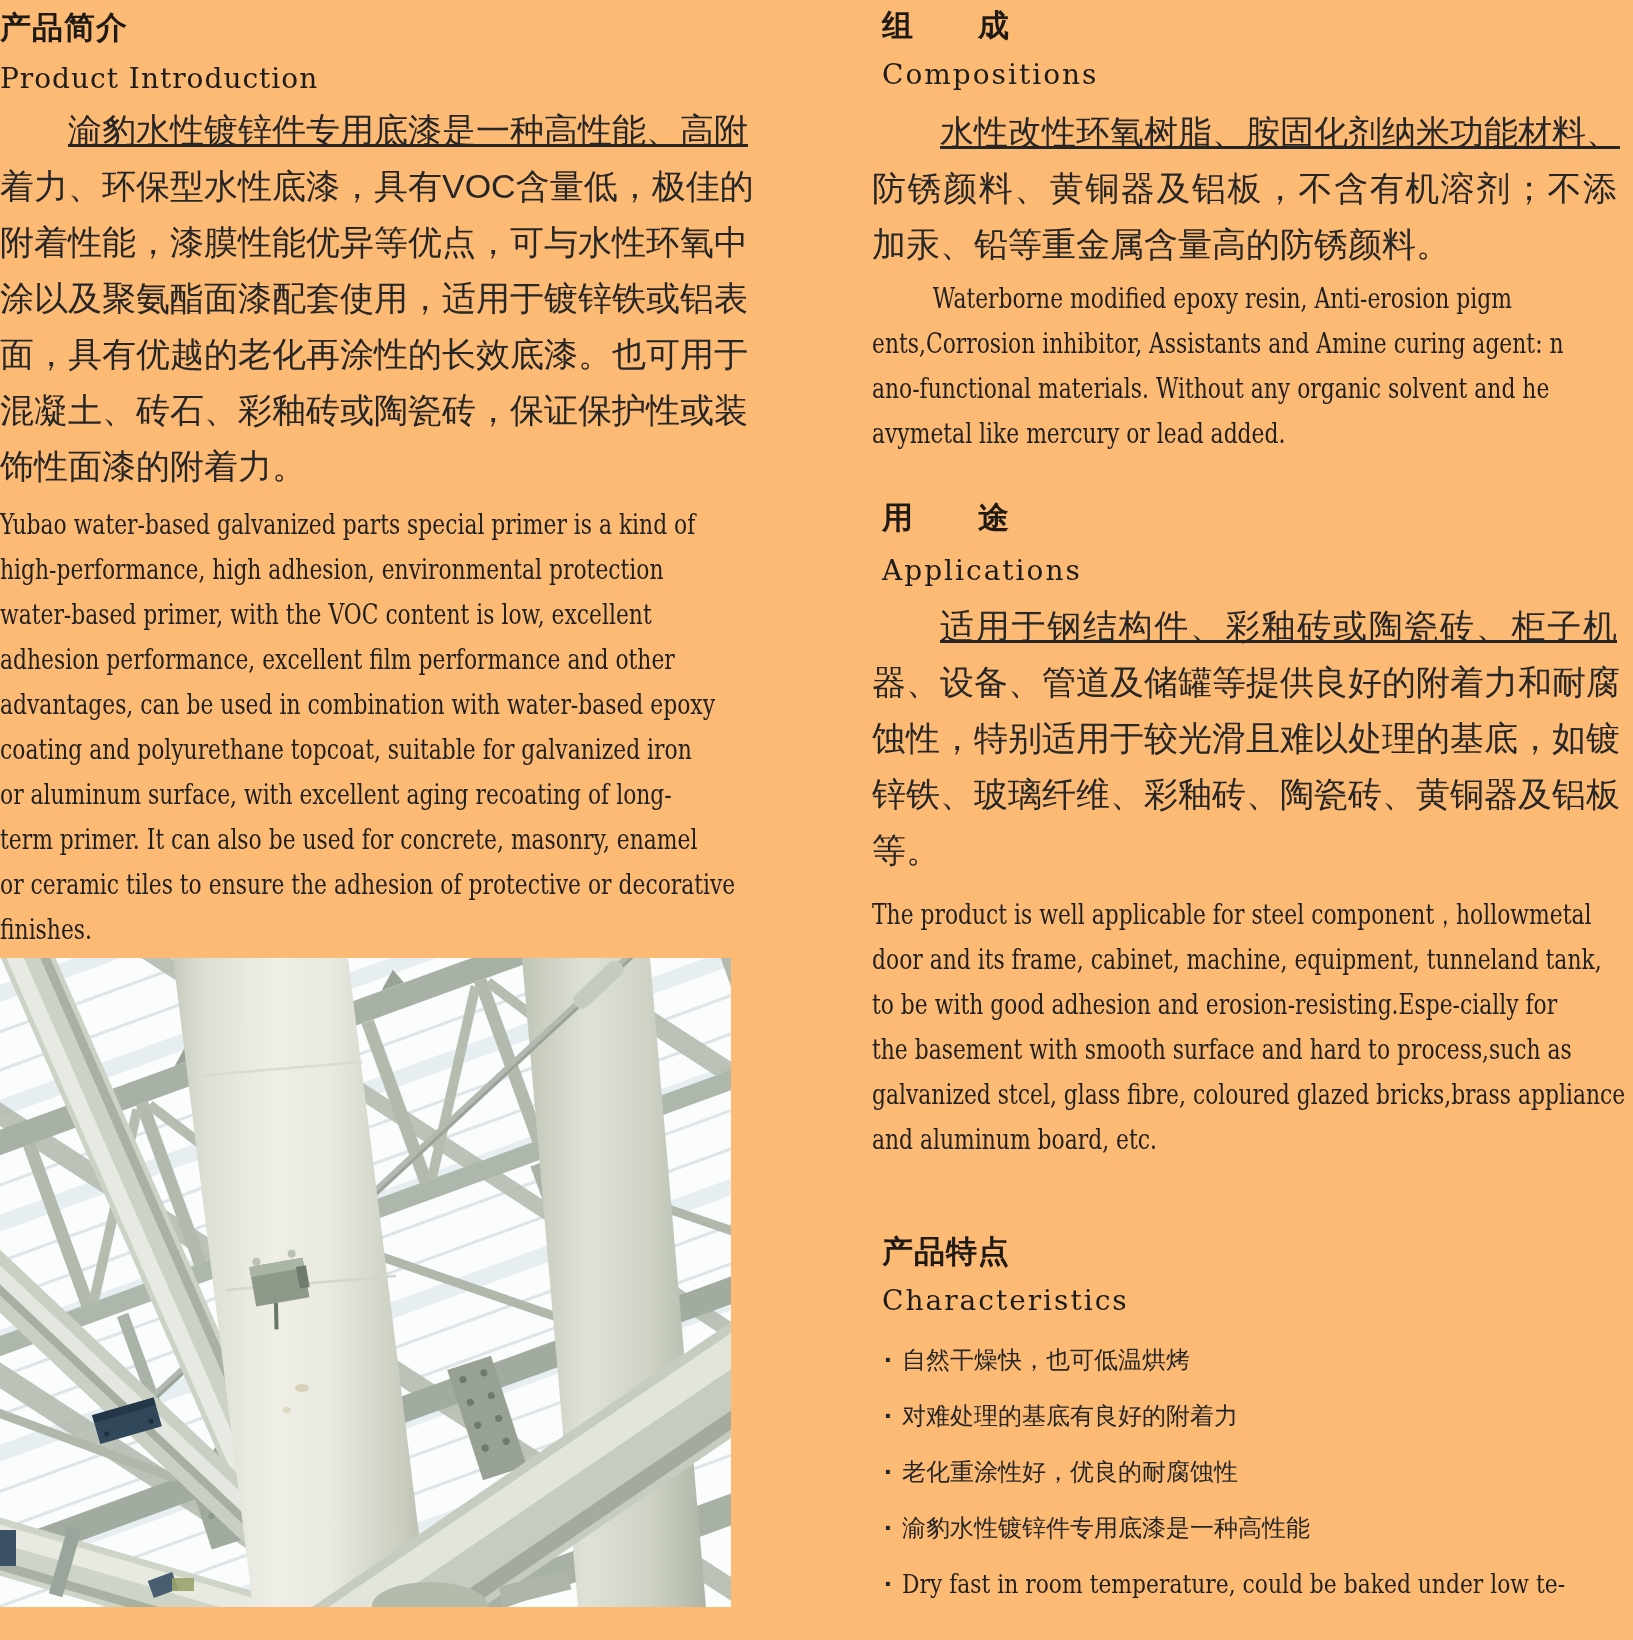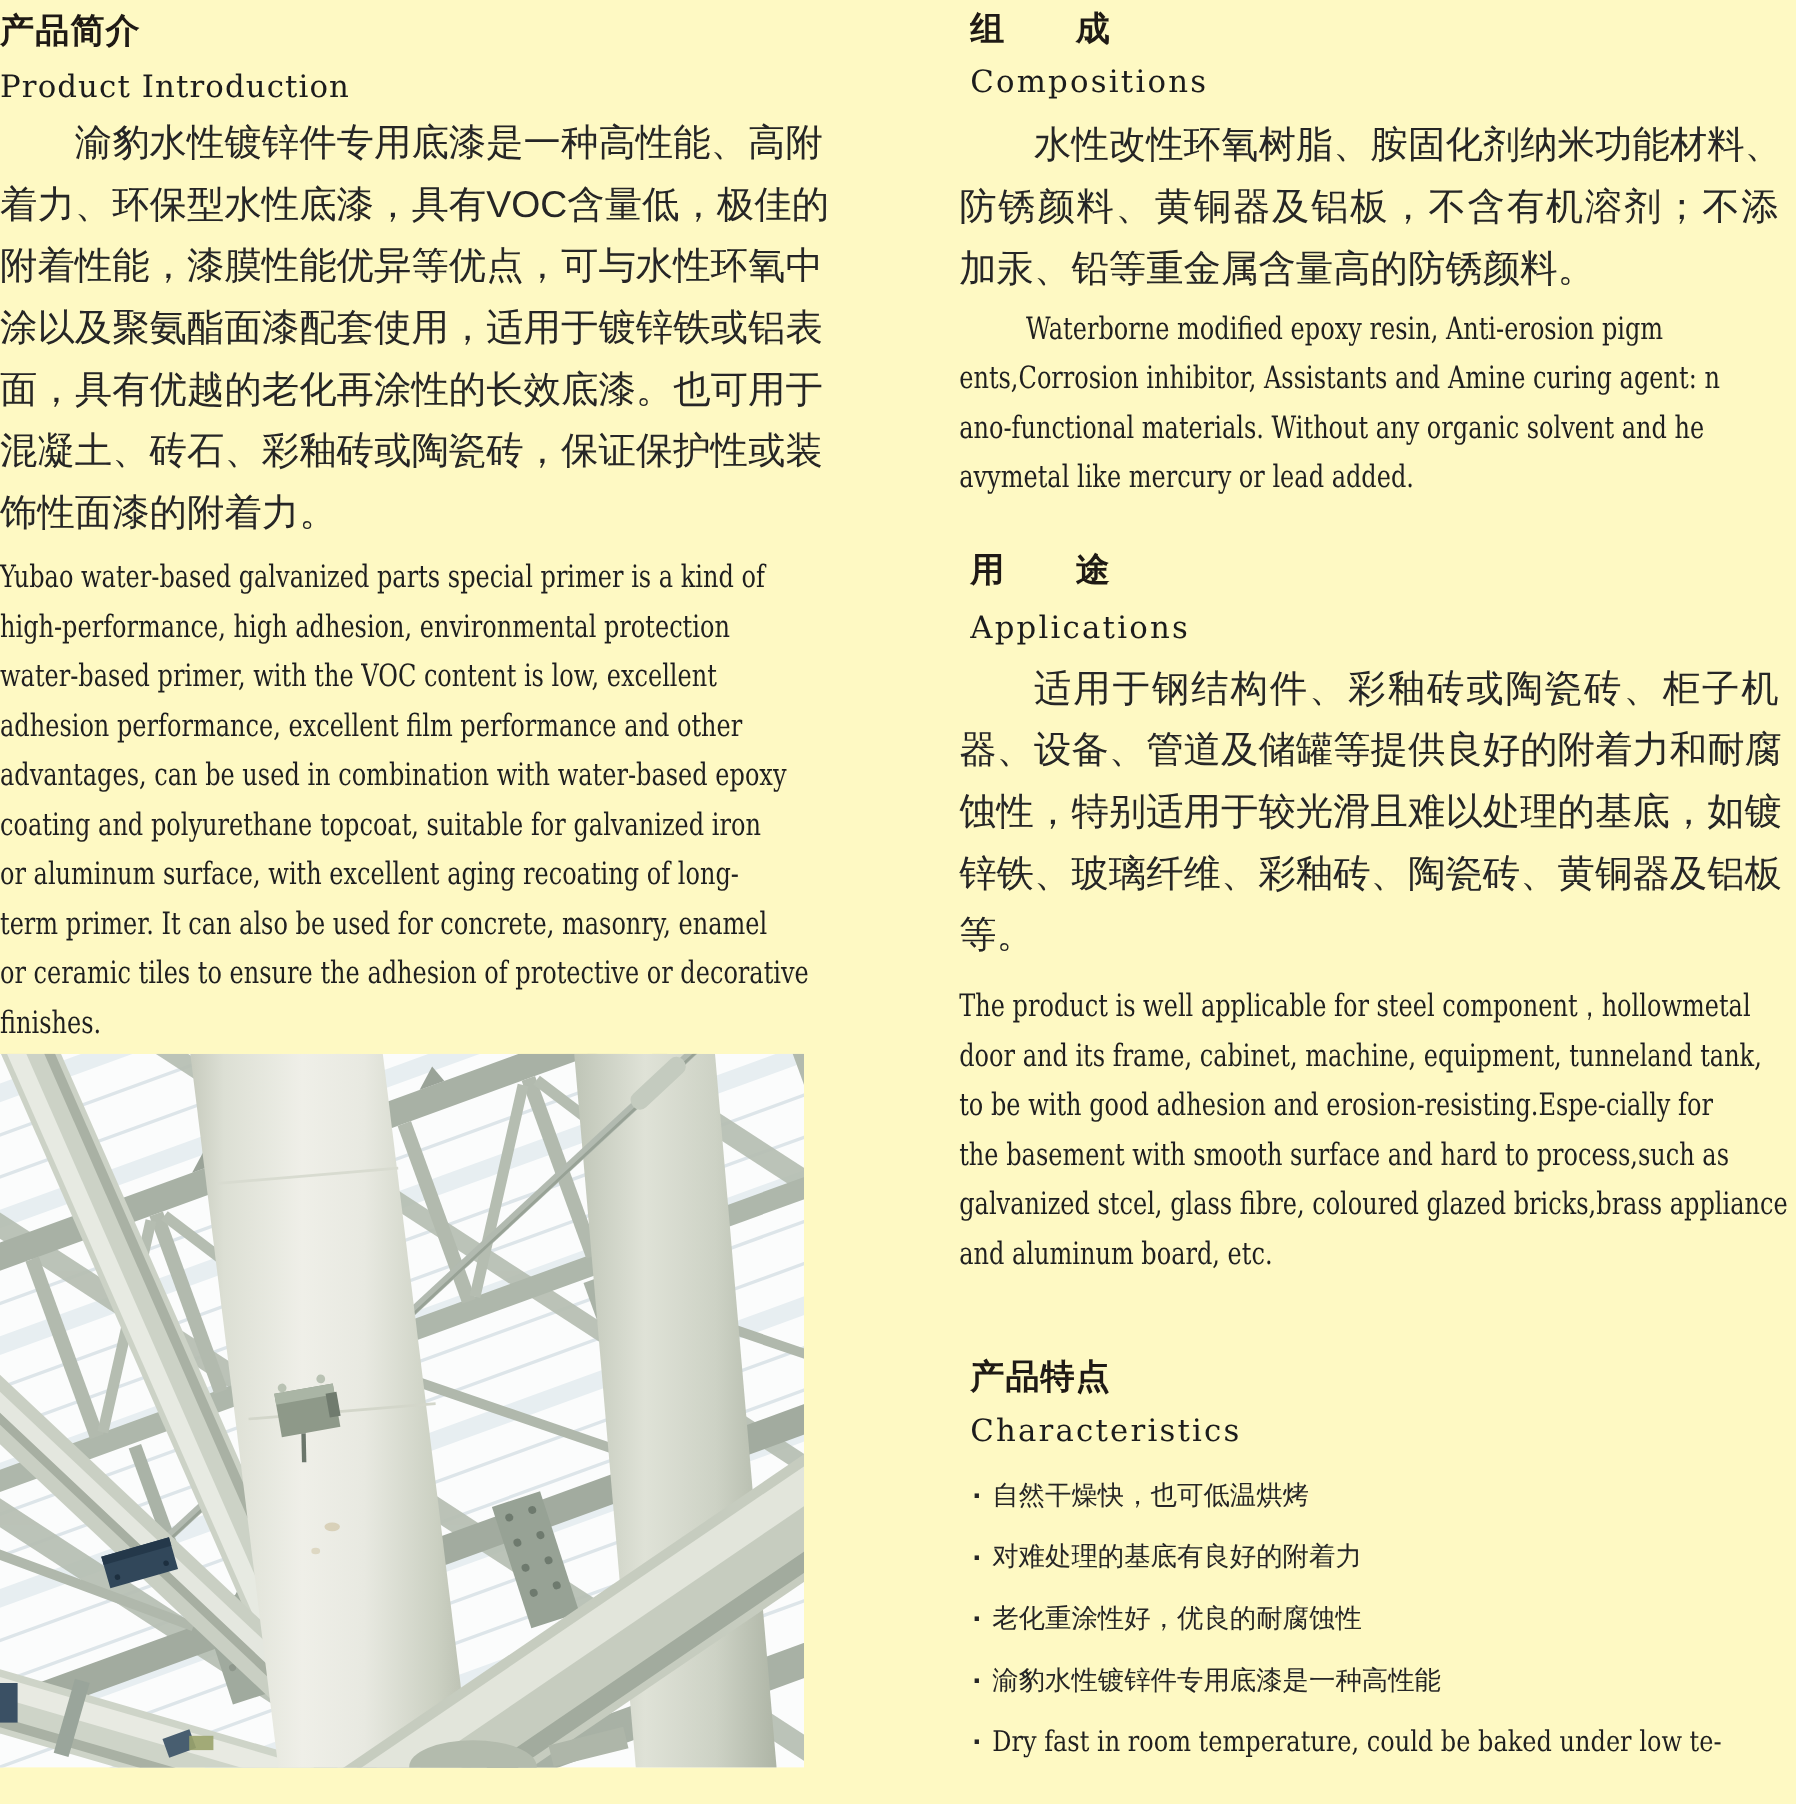--- a/index.html
+++ b/index.html
@@ -1,32 +1,32 @@
 <!DOCTYPE html>
 <html><head>
 <meta charset="utf-8">
 <style>
   html,body{margin:0;padding:0;background:#ffffff;}
-  .page{position:relative;width:1633px;height:1640px;background:#fef9c3;overflow:hidden;
+  .page{position:relative;width:1633px;height:1640px;background:#fdba74;overflow:hidden;
         font-family:"Liberation Sans",sans-serif;color:#222;}
   .abs{position:absolute;}
 
   
   .sec-title-zh{font-family:"Liberation Sans",sans-serif;font-weight:700;font-size:31px;
                 line-height:1.15;color:#1f1a15;letter-spacing:1px;white-space:nowrap;}
   .sec-title-en{font-family:"DejaVu Serif",serif;font-weight:400;font-size:28px;line-height:1.1;
                 letter-spacing:2px;color:#1c1c1c;white-space:nowrap;}
 
   
   .zh-para{}
   .zh-line{font-family:"Liberation Sans",sans-serif;font-weight:400;font-size:34px;height:56px;
            line-height:56px;color:#262626;text-align:justify;text-align-last:justify;
            white-space:nowrap;overflow:visible;}
   .zh-para .zh-line:last-child{text-align-last:left;}
-  .ti{text-indent:68px;}
+  .ti{text-indent:68px;text-decoration:underline;}
 
   
   .en-para{transform:scaleX(0.78);transform-origin:0 0;width:980px;}
   .en-line{font-family:"DejaVu Serif",serif;font-weight:400;font-size:28px;height:45px;
            line-height:45px;color:#1f1f1f;white-space:nowrap;}
   .ti-en{text-indent:78px;}
 
   
   .bullet-row{display:flex;align-items:flex-start;height:56px;}
   .bullet-dot{font-family:"Liberation Sans",sans-serif;font-weight:700;font-size:28px;

